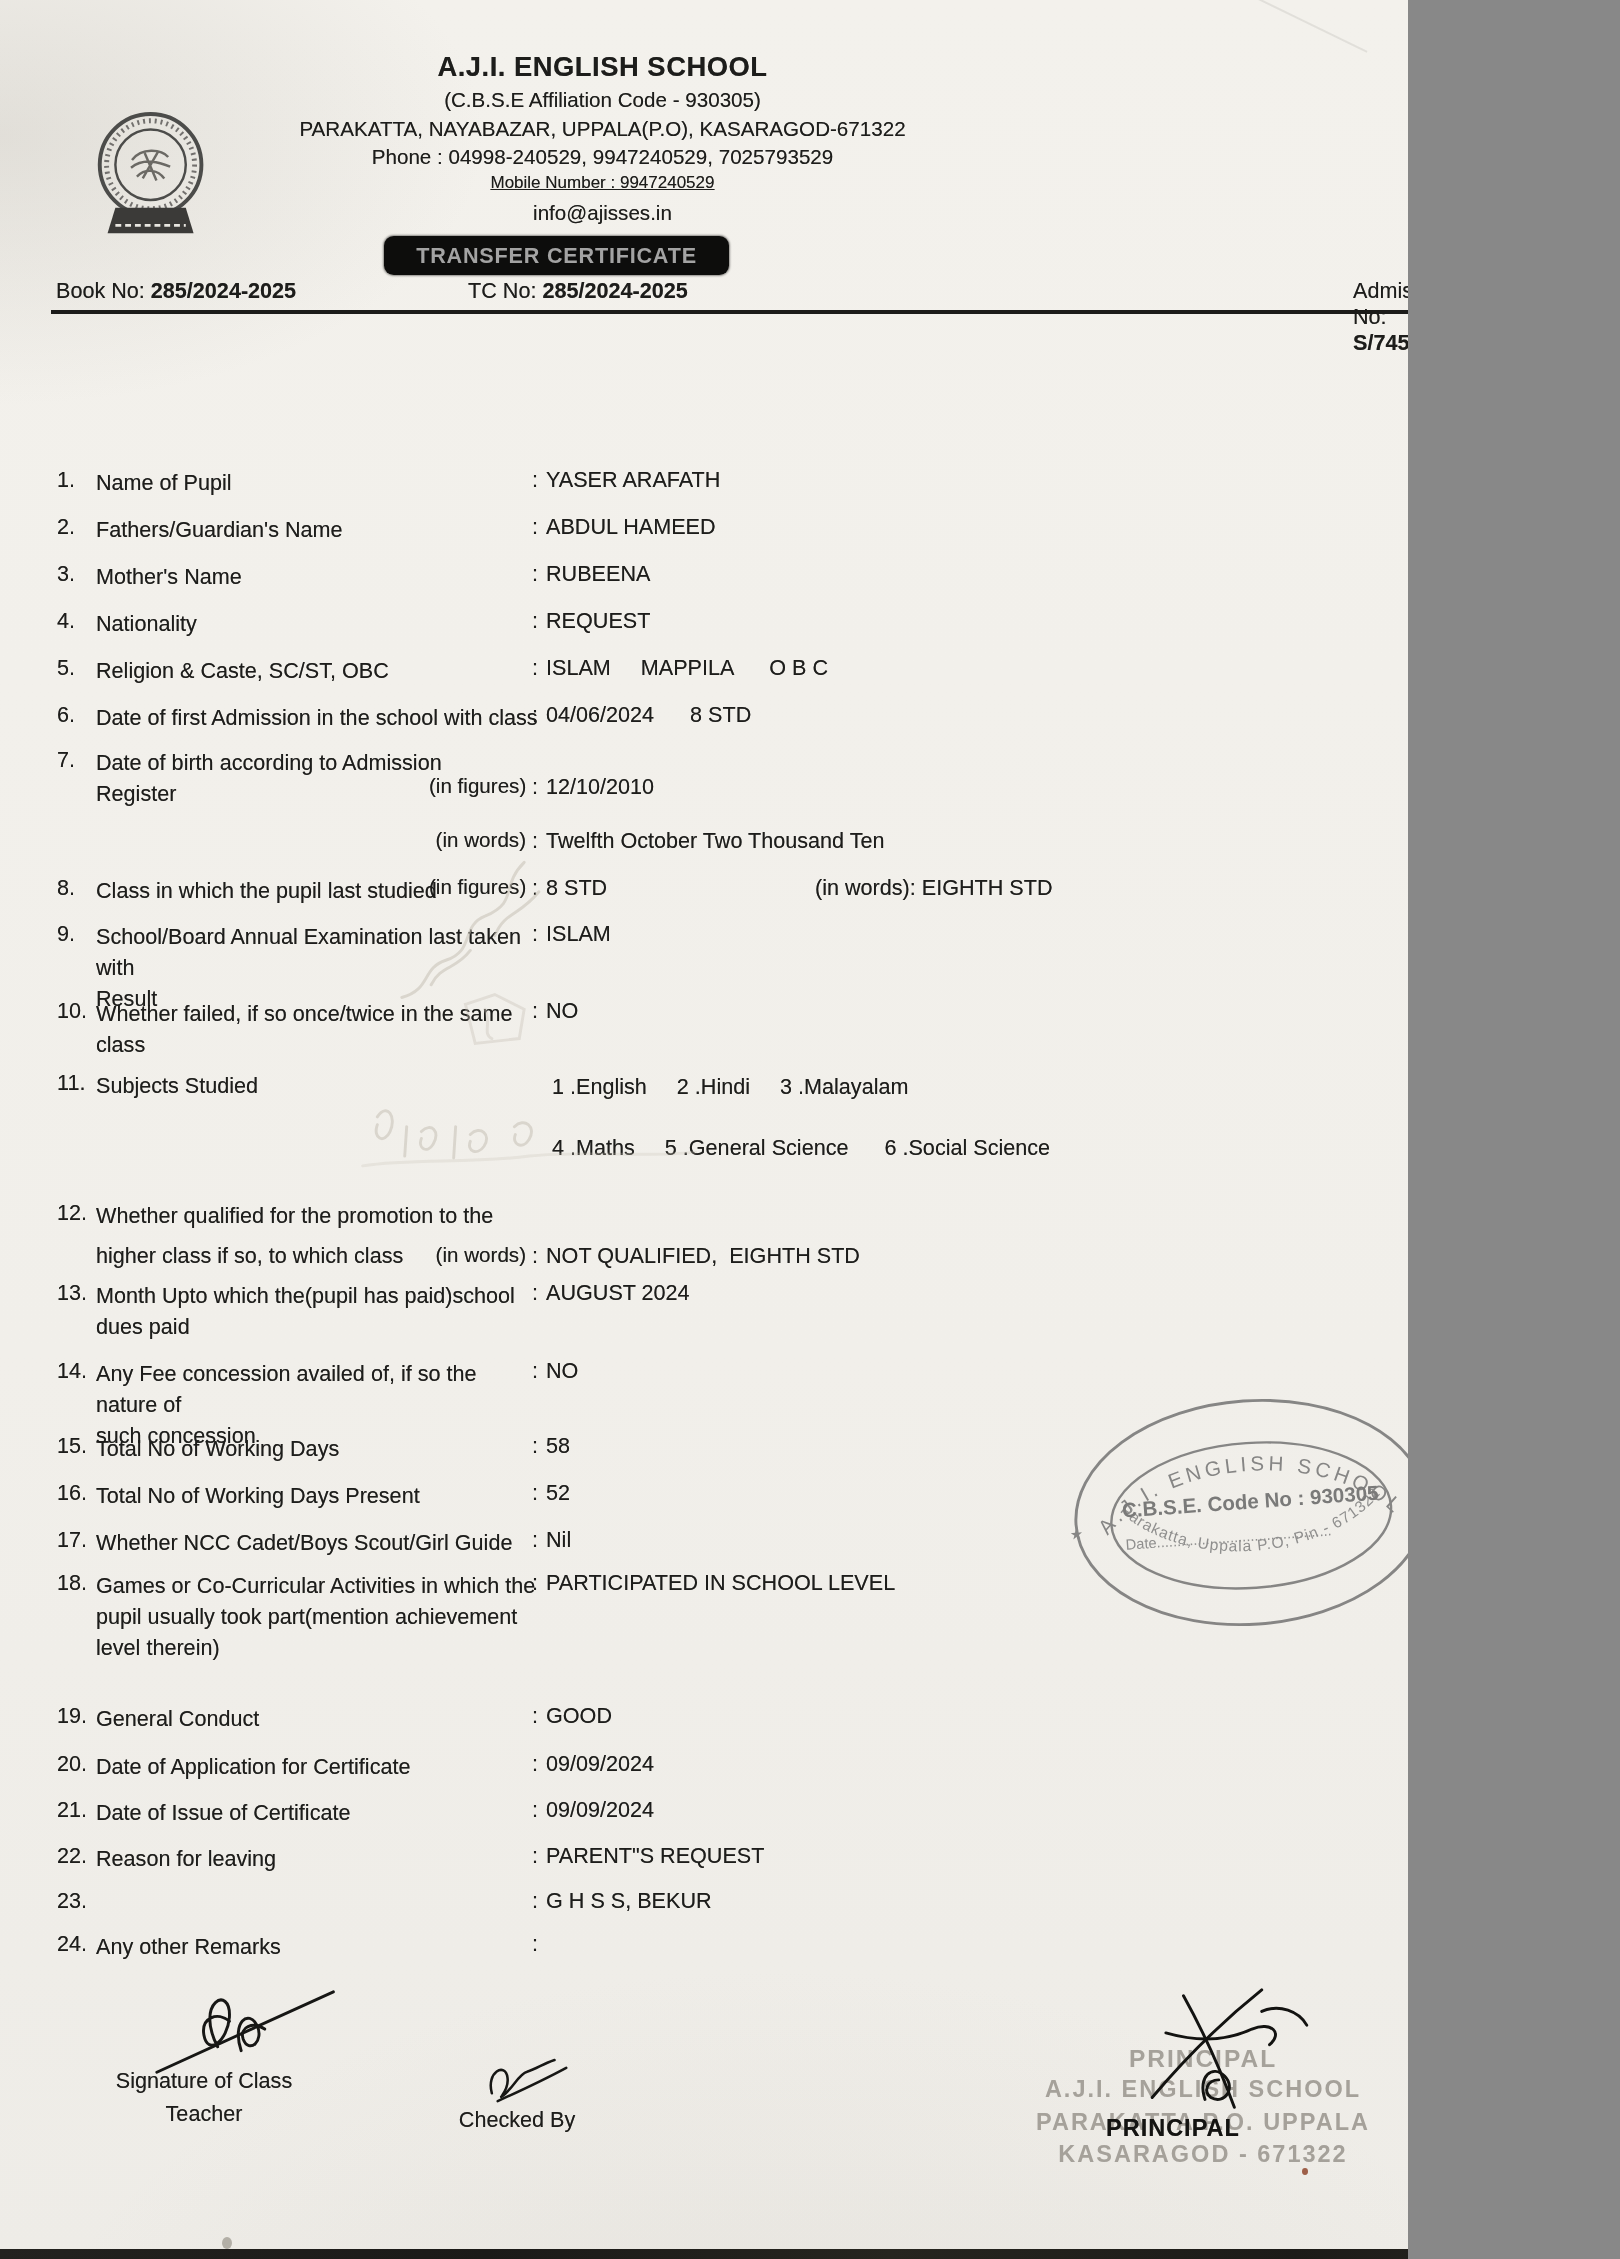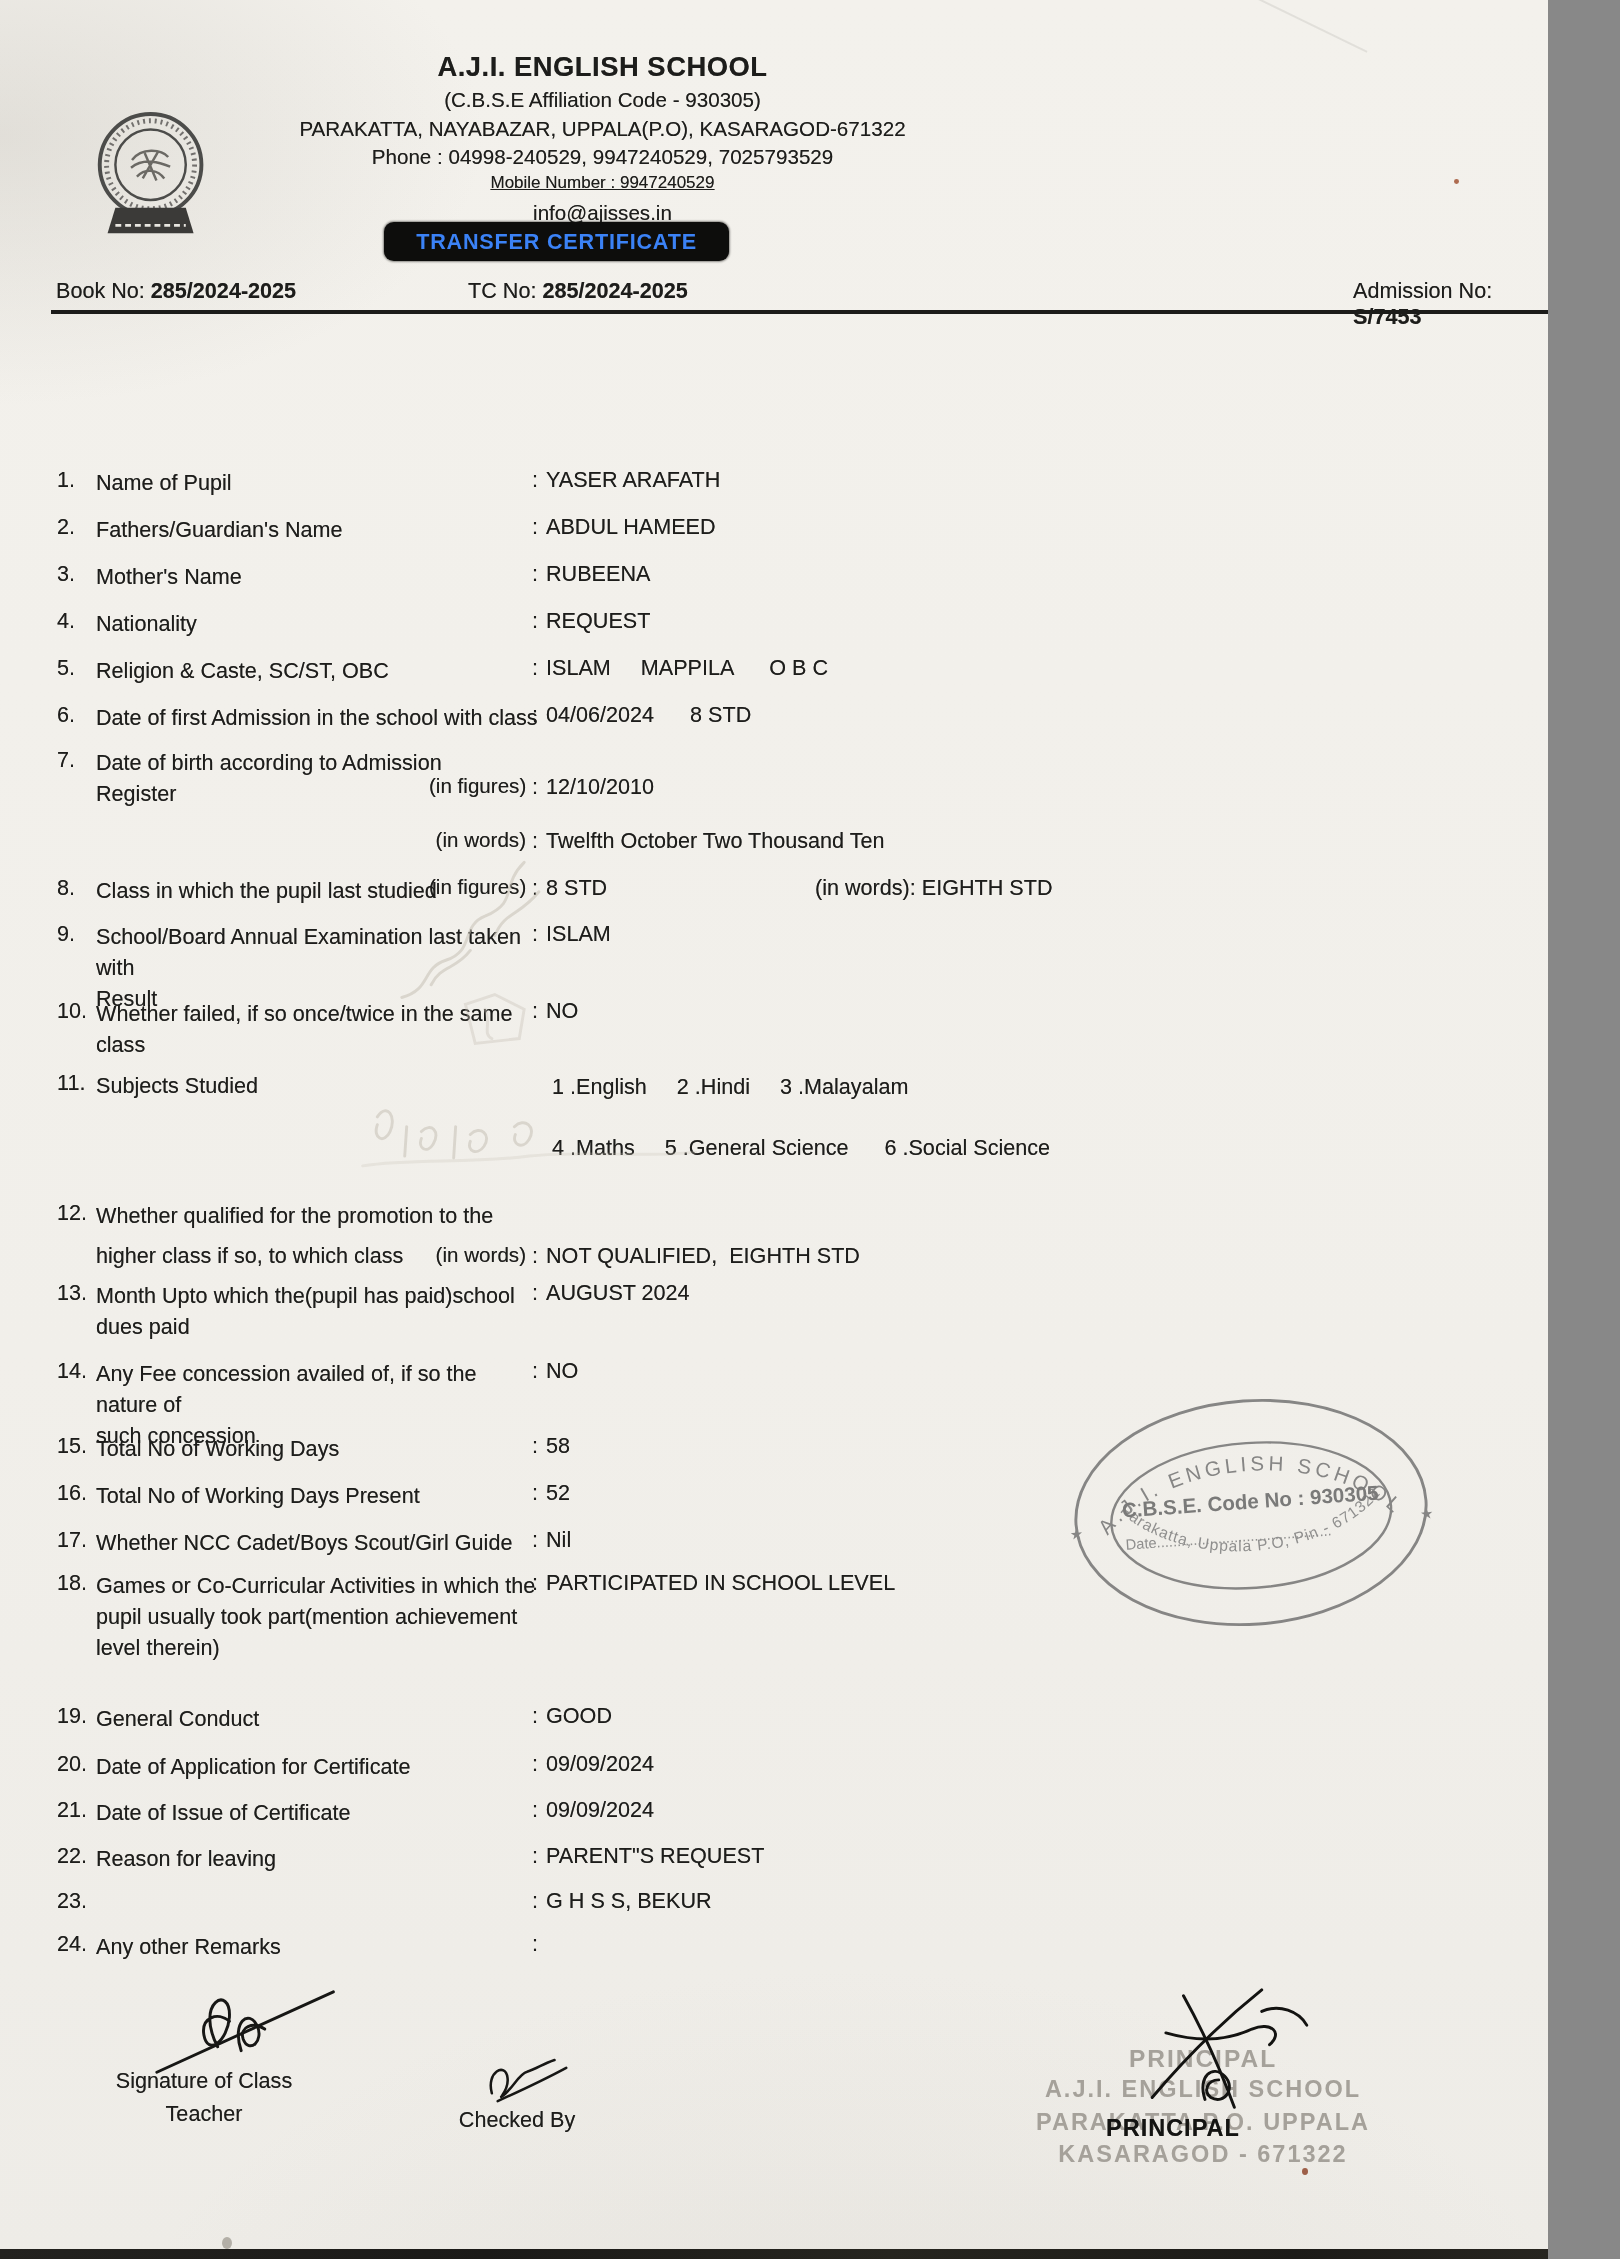--- a/index.html
+++ b/index.html
@@ -1,34 +1,34 @@
 <!DOCTYPE html>
 <html><head>
 <meta charset="utf-8">
 <style>
   html,body{margin:0;padding:0;background:#888;}
-  .page{position:relative;width:1548px;height:2259px;overflow:hidden;
+  .page{position:relative;width:1408px;height:2259px;overflow:hidden;
     font-family:"Liberation Sans",sans-serif;color:#1d1d1b;
     background:
       radial-gradient(882px 490px at 0% 6%, rgba(185,181,172,.30), transparent 55%),
       radial-gradient(1274px 784px at 55% 108%, rgba(200,195,186,.22), transparent 60%),
       linear-gradient(180deg,#f3f1ec 0%,#f1efea 60%,#eeece7 100%);}
   .txt{text-shadow:0 0 0.5px rgba(25,25,22,.55);}
   
   .hdr{position:absolute;left:186px;top:0;width:833px;text-align:center;}
   .hline{position:absolute;left:0;width:100%;}
   .h-school{top:51px;font-size:27.4px;font-weight:700;letter-spacing:0.5px;}
   .h-aff{top:88px;font-size:20.6px;}
   .h-addr{top:117px;font-size:20.6px;}
   .h-phone{top:145px;font-size:20.6px;}
   .h-mob{top:173px;font-size:17px;text-decoration:underline;}
   .h-mail{top:201px;font-size:20.6px;}
   .logo{position:absolute;left:88px;top:106px;}
-  .banner{position:absolute;left:384px;top:222px;width:345px;height:39px;background:#0d0d0c;
-    border-radius:9.8px;color:#3b82f6;font-size:21.6px;font-weight:700;letter-spacing:0.8px;
+  .banner{position:absolute;left:384px;top:236px;width:345px;height:39px;background:#0d0d0c;
+    border-radius:9.8px;color:#a3a3a3;font-size:21.6px;font-weight:700;letter-spacing:0.8px;
     line-height:39px;text-align:center;box-shadow:0 0 2px 1px rgba(13,13,12,.45);}
   
   .meta{position:absolute;top:278px;font-size:21.6px;}
   .m-book{left:56px;} .m-tc{left:468px;} .m-adm{left:1353px;}
   .b{font-weight:700;}
   .rule{position:absolute;left:51px;top:310px;width:1514px;height:3.9px;background:#1c1c1a;}
   
   .row{position:absolute;left:0;width:1620px;height:35px;font-size:21.6px;}
   .row span,.row div{text-shadow:0 0 0.5px rgba(25,25,22,.55);}
   .no{position:absolute;left:57px;top:0;width:39px;}

